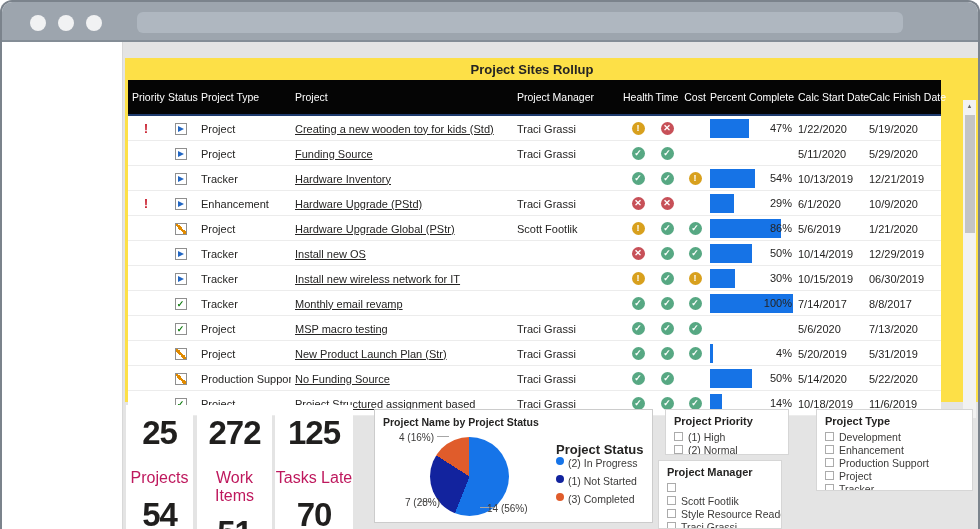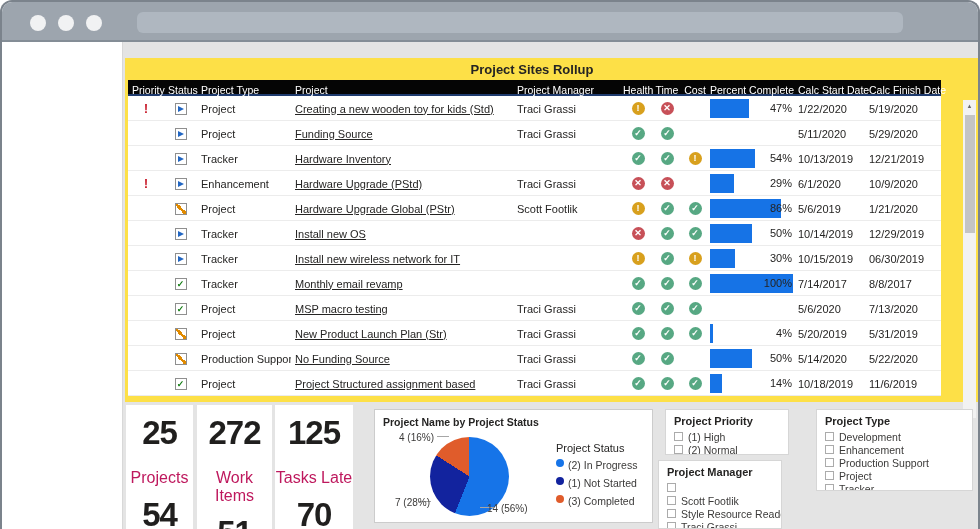--- a/index.html
+++ b/index.html
@@ -23,21 +23,21 @@
   .canvas { position:absolute; left:120px; top:0; width:856px; height:487px;
             background:#e4e4e4; border-left:1px solid #d8d8d8; }
 
   
   .table-card { position:absolute; left:2px; top:16px; width:854px; height:344px; background:#fde047;text-decoration:underline; }
   .report-title { position:absolute; top:4px; left:0; right:40px; text-align:center;
                   font-size:13px; font-weight:bold; color:#252423; }
 
   .ptable { position:absolute; left:3px; top:22px; width:813px; }
   .gridrow { display:grid; grid-template-columns:36px 33px 94px 222px 110px 30px 28px 28px 85px 71px 76px; align-items:center; }
-  .thead { background:#050505; color:#fff; height:16px; border-bottom:2px solid #1f3b6e; }
+  .thead { background:#050505; color:#fff; height:36px; border-bottom:2px solid #1f3b6e; }
   .thead .hcell { font-size:10.5px; white-space:nowrap; overflow:visible; line-height:20px; padding-left:4px; position:relative; }
   .thead .hcell.center { text-align:center; padding-left:0; }
   .thead .hcell.right { text-align:right; padding-left:0; }
 
   .trow { height:25px; border-bottom:1px solid #ececec; background:#fff; }
   .cell { font-size:11px; white-space:nowrap; overflow:hidden; padding-left:4px; }
   .cell.center { text-align:center; padding-left:0; }
   .cell.priority { color:#c50f1f; font-weight:bold; text-align:center; padding-left:0; font-size:12px; }
   .cell.project a, .cell.project span { text-decoration:underline; color:#252423; }
 
@@ -68,26 +68,26 @@
   .kpi-card.k0{left:3px;width:67px} .kpi-card.k1{left:74px;width:75px} .kpi-card.k2{left:152px;width:78px}
   .kpi-num { font-size:33px; font-weight:700; color:#201f1e; line-height:1.0; margin-top:11px; letter-spacing:-1px; }
   .kpi-label { font-size:16px; color:#be185d; margin-top:20px; }
 
   
   .pie-card { position:absolute; left:251px; top:367px; width:279px; height:114px;
               background:#fff; border:1px solid #cccccc; }
   .pie-title { position:absolute; left:8px; top:6px; font-size:10.5px; font-weight:bold; color:#252423; }
   .pie { position:absolute; left:55px; top:27px; width:79px; height:79px; border-radius:50%; }
   .legend { position:absolute; left:181px; top:32px; }
-  .legend-title { font-size:11px; font-weight:normal; color:#252423; margin-bottom:5px; }
+  .legend-title { font-size:13px; font-weight:bold; color:#252423; }
   .legend-item { font-size:10.5px; color:#3b3a39; margin-bottom:6px; display:flex; align-items:flex-start; }
   .legend-dot { width:8px; height:8px; border-radius:50%; display:inline-block; margin-right:4px; flex:none; }
   .callout { position:absolute; font-size:10px; color:#3b3a39; white-space:nowrap; }
   .callout.k0 { left:112px; top:93px; }   
-  .callout.k1 { left:20px;  top:87px; }   
+  .callout.k1 { left:30px;  top:87px; }   
   .callout.k2 { left:24px;  top:22px; }   
   .cline { position:absolute; background:#a6a6a6; height:1px; }
   .cline.l0 { left:105px; top:97px; width:14px; }
   .cline.l1 { left:44px;  top:91px; width:12px; }
   .cline.l2 { left:62px;  top:26px; width:12px; }
 
   
   .filter-card { position:absolute; background:#fff; border:1px solid #d6d6d6; overflow:hidden; padding:5px 0 0 8px; }
   .filter-card.f0 { left:542px; top:367px; width:124px; height:46px; }
   .filter-card.f1 { left:535px; top:418px; width:124px; height:69px; }

